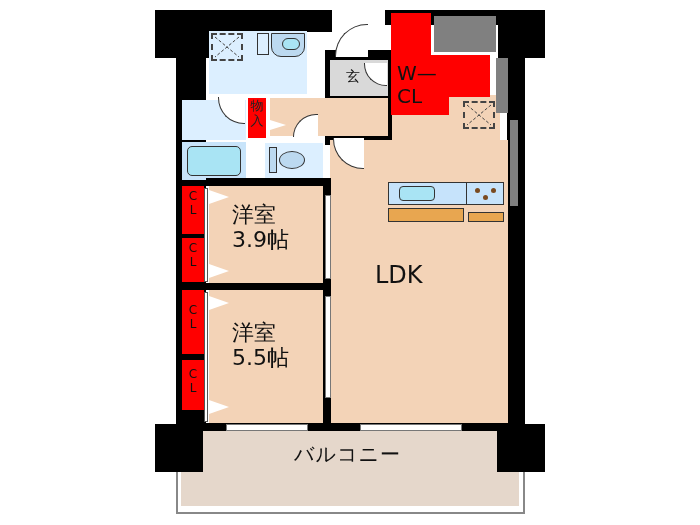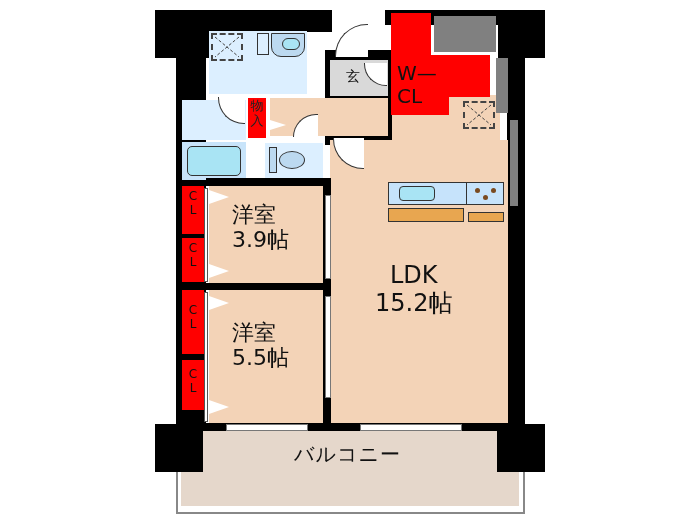--- a/index.html
+++ b/index.html
@@ -64,23 +64,22 @@
 
 <div class="abs wet" style="left:265px;top:143px;width:58px;height:35px;">
   <div class="abs" style="left:4px;top:4px;width:8px;height:26px;background:#bcd9f0;border:1px solid #333;"></div>
   <div class="abs" style="left:14px;top:8px;width:26px;height:18px;border:1.5px solid #333;border-radius:50%;background:#bcd9f0;"></div>
 </div>
 
 <div class="abs room" style="left:330px;top:140px;width:178px;height:283px;"></div>
 <div class="abs room" style="left:392px;top:95px;width:108px;height:60px;"></div>
 <div class="door" style="left:333px;top:138px;width:30px;height:30px;border-radius:0 0 0 30px;border-top:none;border-right:none;"></div>
 
-<div class="label" style="left:375px;top:262px;font-size:24px;text-align:center;">
+<div class="label" style="left:375px;top:262px;font-size:24px;text-align:right;">
   <div>LDK</div>
-  <div>15.2帖</div>
 </div>
 
 <div class="abs closet" style="left:391px;top:13px;width:40px;height:45px;"></div>
 <div class="abs closet" style="left:391px;top:55px;width:99px;height:42px;"></div>
 <div class="abs closet" style="left:391px;top:90px;width:58px;height:25px;"></div>
 <div class="label" style="left:397px;top:62px;font-size:20px;text-align:left;">
   <div>W—</div>
   <div>CL</div>
 </div>
 

